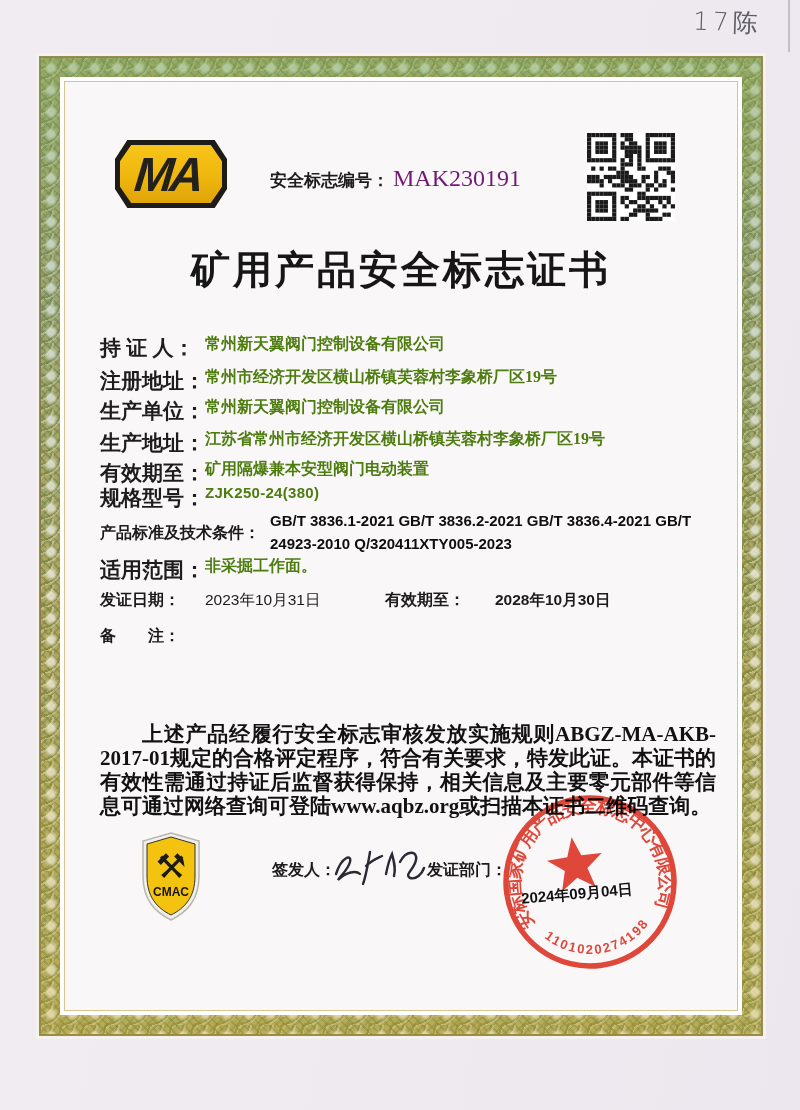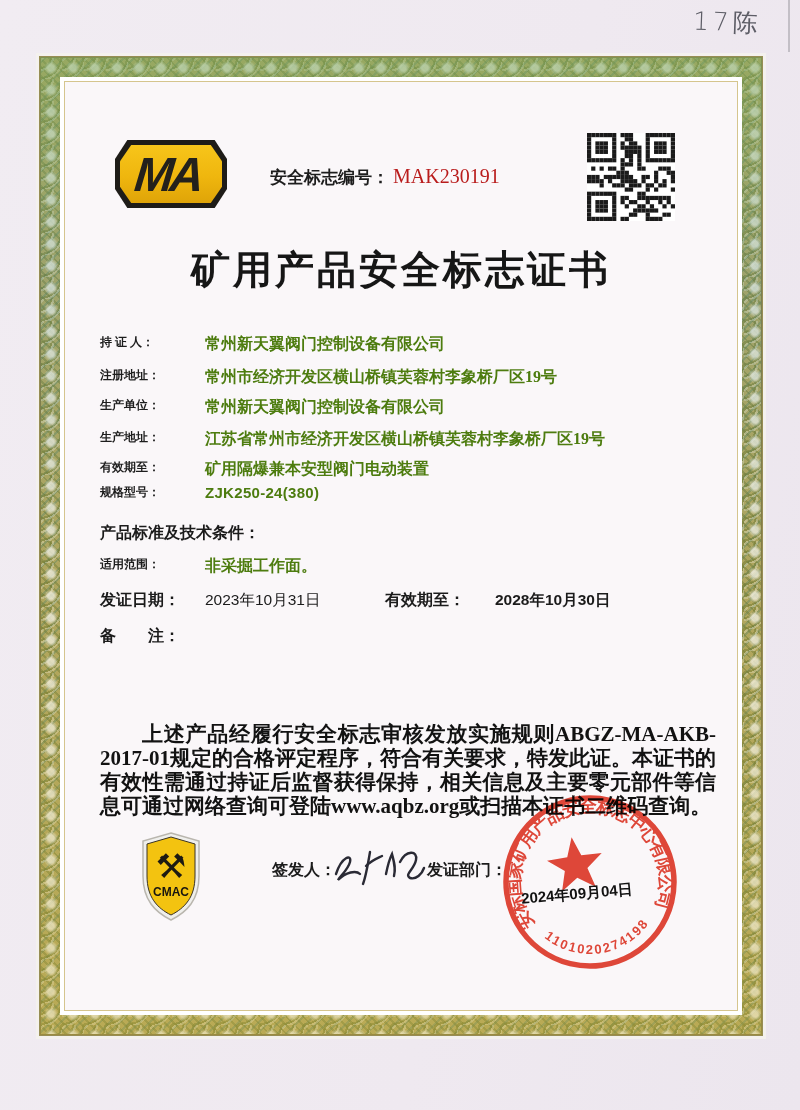--- a/index.html
+++ b/index.html
@@ -53,30 +53,30 @@
     background:#1e1c18; }
   .ma-logo-inner { position:absolute; inset:5px;
     clip-path:polygon(11% 0,89% 0,100% 28%,100% 72%,89% 100%,11% 100%,0 72%,0 28%);
     background:linear-gradient(180deg,#f7c51a 0%,#efb60e 55%,#dfa408 100%);
     display:flex; align-items:center; justify-content:center; }
   .ma-letters { font-family:"Liberation Sans",sans-serif; font-weight:900; font-style:italic;
     font-size:47px; letter-spacing:-4px; color:#23211c; transform:skewX(-6deg) scaleY(1.02);
     line-height:1; padding-right:6px; }
   .certno-line { left:270px; top:165px; height:24px; white-space:nowrap; }
   .certno-label { font-weight:700; font-size:17px; color:#1d1d1d; }
-  .certno-value { font-size:20px; color:#b91c1c; font-family:"Liberation Serif",serif; margin-left:4px; }
+  .certno-value { font-size:24px; color:#701a75; font-family:"Liberation Serif",serif; margin-left:4px; }
   .qr { left:587px; top:133px; width:88px; height:88px; background:#fff; }
 
   
   .cert-title { left:64px; top:243px; width:674px; text-align:center;
     font-size:39px; font-weight:700; letter-spacing:3px; color:#161616; }
 
   
   .row { left:100px; width:614px; white-space:nowrap; }
-  .flabel { display:inline-block; width:105px; font-weight:700; font-size:12px; color:#1d1d1d; vertical-align:top; }
+  .flabel { display:inline-block; width:105px; font-weight:700; font-size:21px; color:#1d1d1d; vertical-align:top; }
   .fvalue { display:inline-block; font-weight:700; font-size:16px; color:#4d7c0f; vertical-align:top; }
   .fvalue.alnum { font-family:"Liberation Sans","DejaVu Sans",sans-serif; font-size:15px; letter-spacing:.3px; }
   .row-std { left:100px; width:614px; }
   .std-label { position:absolute; left:0; top:14px; font-weight:700; font-size:16px; white-space:nowrap; }
   .std-value { position:absolute; left:170px; top:0; width:438px;
     font-family:"Liberation Sans","DejaVu Sans",sans-serif; font-weight:700; font-size:15px;
     line-height:23px; color:#0e0e0e; }
   .dates-row span { position:absolute; top:0; }
   .d-ilabel { left:0; font-weight:700; font-size:16px; }
   .d-ivalue { left:105px; font-weight:400; font-size:15.5px; font-family:"Liberation Sans",sans-serif; }
@@ -363,20 +363,21 @@
   <span class="flabel">生产地址：</span><span class="fvalue">江苏省常州市经济开发区横山桥镇芙蓉村李象桥厂区19号</span>
 </div>
 <div class="abs row" style="top:459px">
   <span class="flabel">有效期至：</span><span class="fvalue">矿用隔爆兼本安型阀门电动装置</span>
 </div>
 <div class="abs row" style="top:484px">
   <span class="flabel">规格型号：</span><span class="fvalue alnum">ZJK250-24(380)</span>
 </div>
 <div class="abs row-std" style="position:absolute; top:509px; height:48px">
   <span class="std-label">产品标准及技术条件：</span>
+  <span class="std-value">GB/T 3836.1-2021 GB/T 3836.2-2021 GB/T 3836.4-2021 GB/T 24923-2010 Q/320411XTY005-2023</span>
 </div>
 <div class="abs row" style="top:556px">
   <span class="flabel">适用范围：</span><span class="fvalue">非采掘工作面。</span>
 </div>
 
 <div class="abs row dates-row" style="top:590px; height:22px">
   <span class="d-ilabel">发证日期：</span>
   <span class="d-ivalue">2023年10月31日</span>
   <span class="d-elabel">有效期至：</span>
   <span class="d-evalue">2028年10月30日</span>

